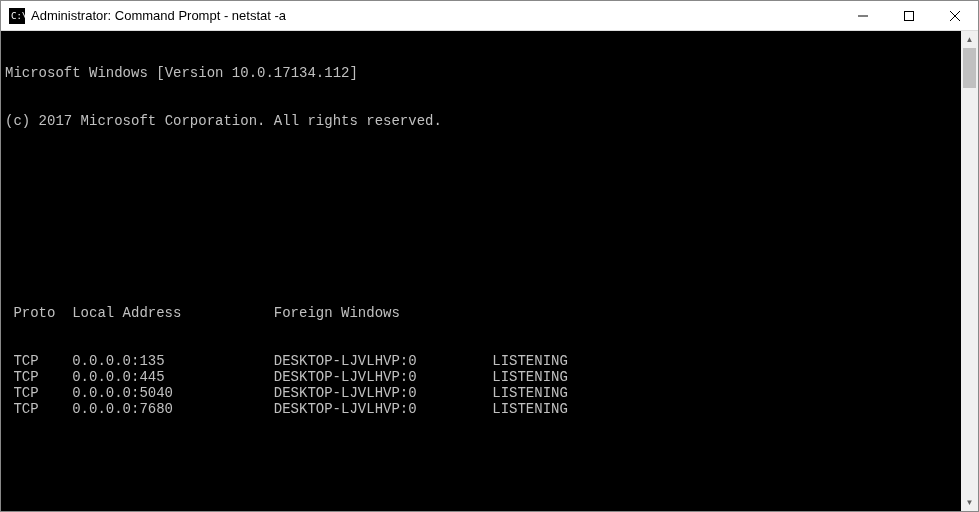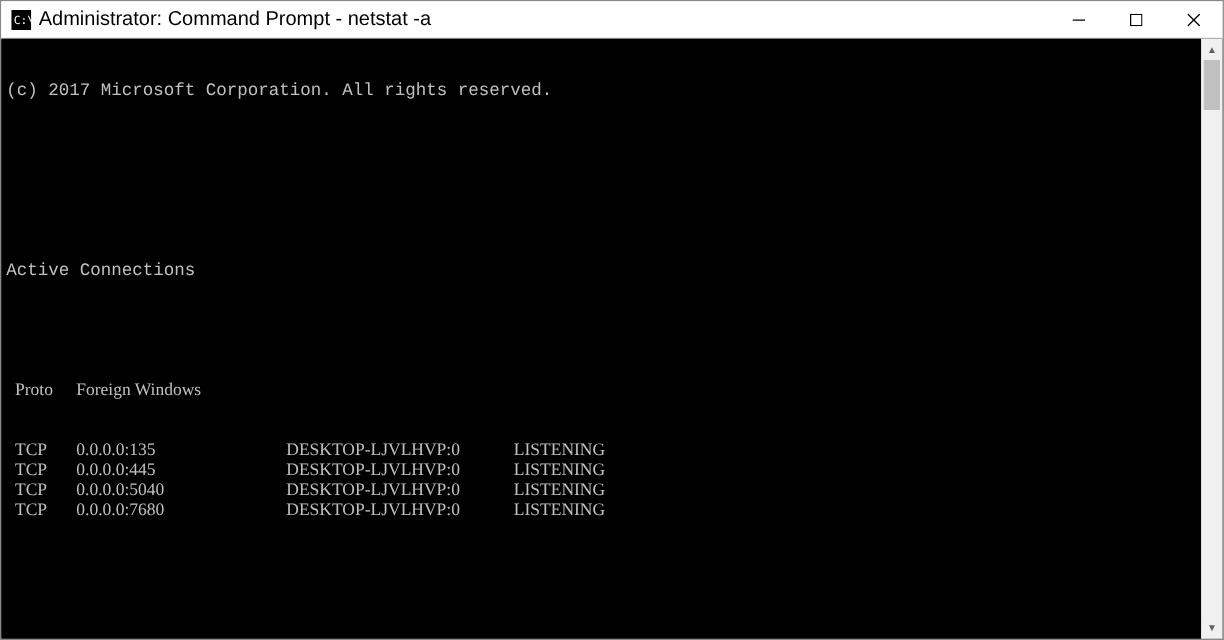--- a/index.html
+++ b/index.html
@@ -28,21 +28,21 @@
       margin: 0 6px 0 8px;
       display: inline-flex;
       align-items: center;
       justify-content: center;
     }
     .titlebar-icon svg {
       width: 16px;
       height: 16px;
     }
     .titlebar-title {
-      font-size: 16px;
+      font-size: 13px;
       color: #000;
       flex: 1;
       white-space: nowrap;
       overflow: hidden;
     }
     .titlebar-controls {
       display: flex;
       height: 100%;
     }
     .titlebar-btn {
@@ -110,21 +110,21 @@
       right: 2px;
       height: 40px;
       background: #c0c0c0;
     }
     .line { display: block; min-height: 16px; }
     .row { display: flex; }
     .c-proto { width: 7ch; }
     .c-local { width: 24ch; }
     .c-foreign { width: 26ch; }
     .c-state { flex: 1; }
-    .indent1 { padding-left: 1ch; font-family: Liberation Serif, serif; }
+    .indent1 { padding-left: 1ch; }
   </style>
 </head>
 <body>
 
 <div class="titlebar">
   <span class="titlebar-icon">
     <svg viewBox="0 0 16 16">
       <rect x="0" y="0" width="16" height="16" fill="#000"></rect>
       <text x="2" y="11" font-size="9" fill="#fff" font-family="Consolas,monospace">C:\</text>
     </svg>
@@ -145,26 +145,26 @@
       <svg viewBox="0 0 10 10">
           <line x1="0" y1="0" x2="10" y2="10"></line>
           <line x1="10" y1="0" x2="0" y2="10"></line>
         </svg>
     </div>
   </div>
 </div>
 
 <div class="terminal-wrap">
   <div class="terminal">
+    <span class="line">Microsoft Windows [Version 10.0.17134.112]</span>
     <span class="line">(c) 2017 Microsoft Corporation. All rights reserved.</span>
     <span class="line"> </span>
     <span class="line"> </span>
-    <span class="line">Active Connections</span>
     <span class="line"> </span>
-    <span class="line row indent1"><span class="c-proto">Proto</span><span class="c-foreign">Foreign Windows</span></span>
+    <span class="line row indent1"><span class="c-proto">Proto</span><span class="c-local">Local Address</span><span class="c-foreign">Foreign Windows</span></span>
     <div id="rows-container"><span class="line row indent1"><span class="c-proto">TCP</span><span class="c-local">0.0.0.0:135</span><span class="c-foreign">DESKTOP-LJVLHVP:0</span><span class="c-state">LISTENING</span></span><span class="line row indent1"><span class="c-proto">TCP</span><span class="c-local">0.0.0.0:445</span><span class="c-foreign">DESKTOP-LJVLHVP:0</span><span class="c-state">LISTENING</span></span><span class="line row indent1"><span class="c-proto">TCP</span><span class="c-local">0.0.0.0:5040</span><span class="c-foreign">DESKTOP-LJVLHVP:0</span><span class="c-state">LISTENING</span></span><span class="line row indent1"><span class="c-proto">TCP</span><span class="c-local">0.0.0.0:7680</span><span class="c-foreign">DESKTOP-LJVLHVP:0</span><span class="c-state">LISTENING</span></span></div>
   </div>
 
   <div class="scrollbar">
     <div class="scroll-arrow">▲</div>
     <div class="scroll-track">
       <div class="scroll-thumb"></div>
     </div>
     <div class="scroll-arrow">▼</div>
   </div>

